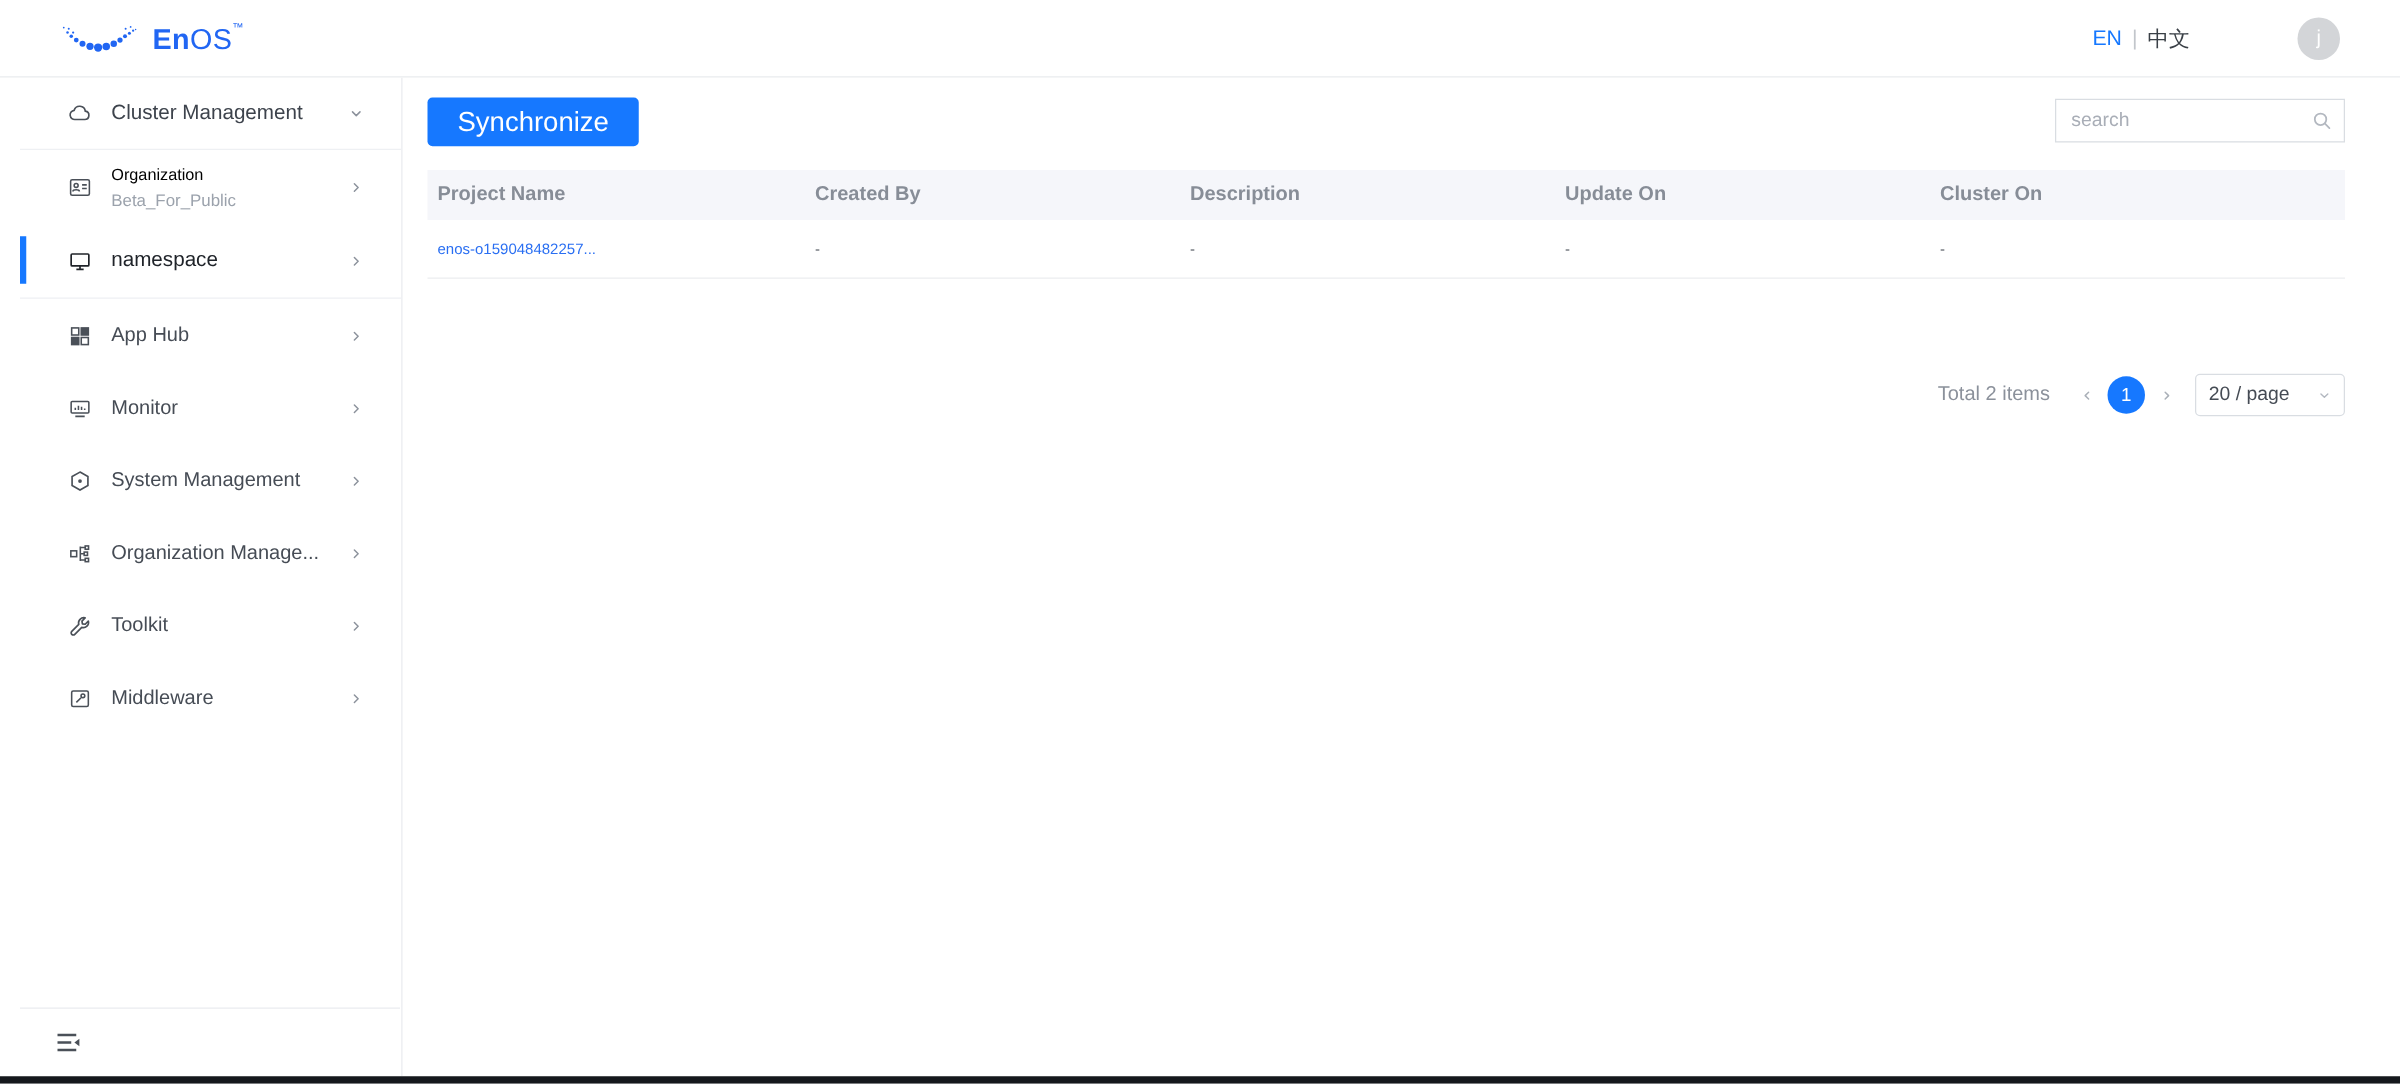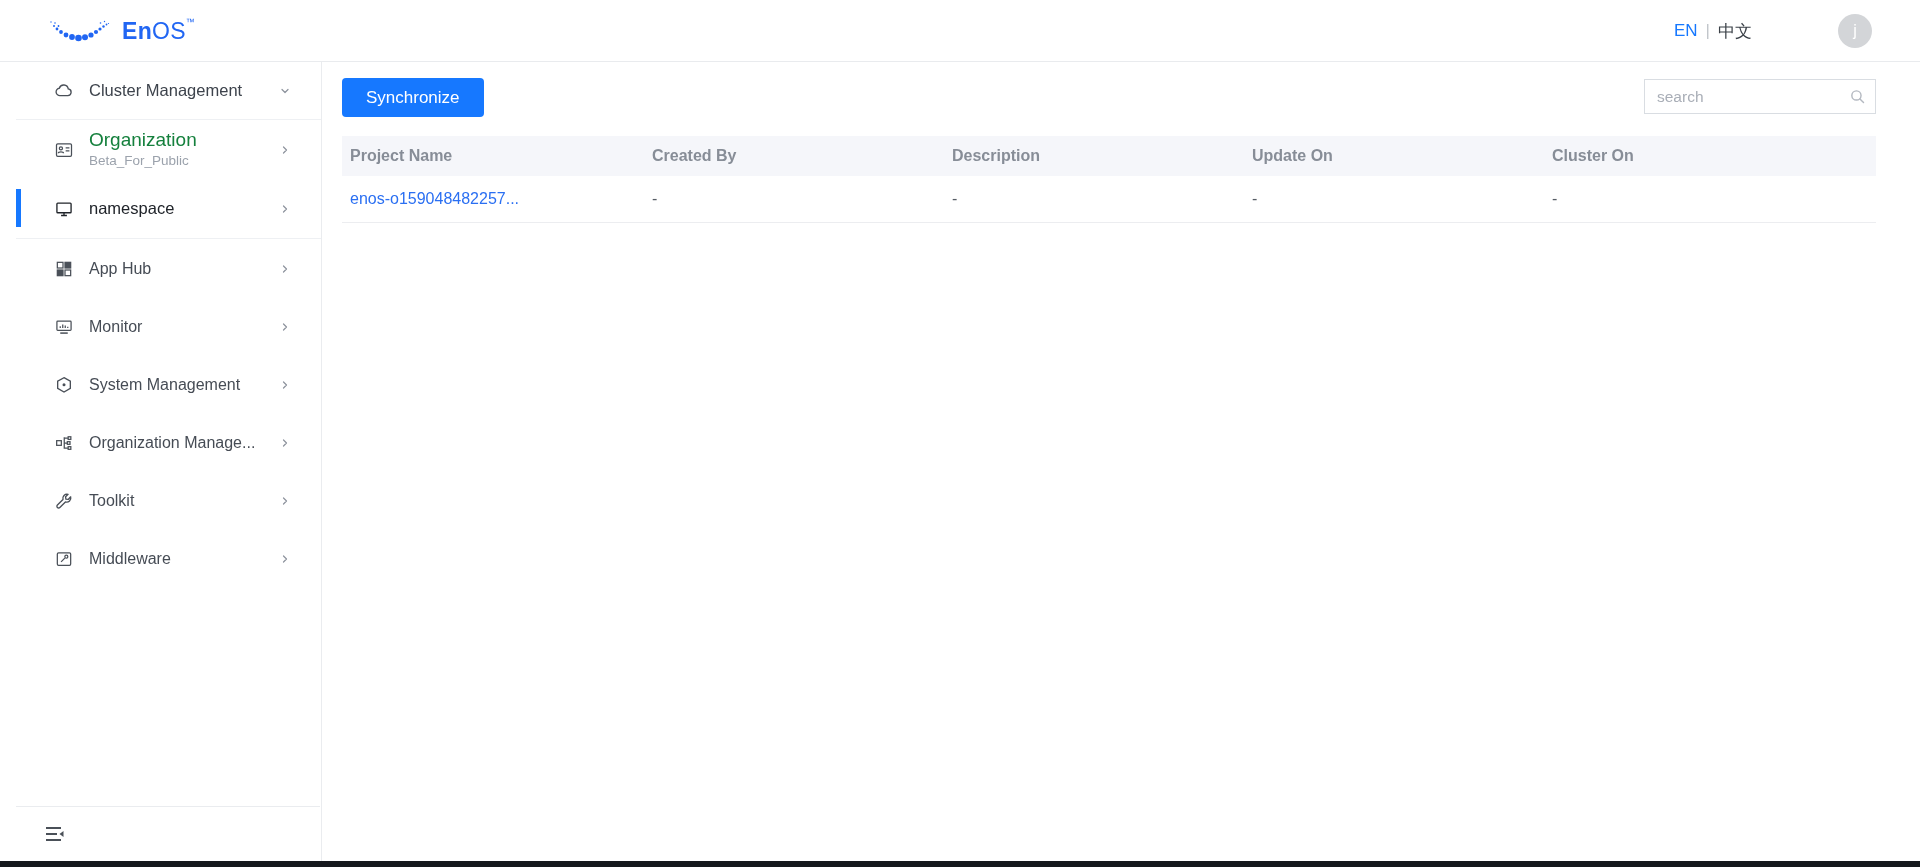--- a/index.html
+++ b/index.html
@@ -24,40 +24,40 @@
   .sidebar{position:absolute;top:62px;left:0;width:306px;bottom:6px;background:#fff;border-right:1px solid #eaecef;z-index:5;margin-left:16px;}
   .srow{position:relative;display:flex;align-items:center;padding-left:38px;cursor:pointer;}
   .srow .ic{width:20px;height:20px;margin-right:15px;flex:none;display:flex;align-items:center;}
   .srow .lbl{font-size:16px;color:#464c55;white-space:nowrap;}
   .srow .chev{position:absolute;right:30px;width:12px;height:12px;display:flex;}
   .row-cluster{height:57px;}
   .row-cluster .lbl{font-size:16.5px;color:#3d434c;}
   .sdiv{height:0;border-top:1px solid #eef0f3;margin:0;}
   .row-org{height:59px;}
   .org-lines{display:flex;flex-direction:column;line-height:21px;}
-  .org-l1{font-size:19px;color:#15803d;}
+  .org-l1{font-size:13px;color:#000000;}
   .org-l2{font-size:13.5px;color:#9ba2ac;}
   .row-ns{height:59px;position:relative;align-items:center;}
   .row-ns .lbl{font-size:16.5px;color:#20242a;font-weight:500;}
   .active-bar{position:absolute;left:0;top:10px;width:5px;height:38px;background:#1678ff;}
   .navlist{position:absolute;top:178px;left:0;right:0;}
   .navlist .srow{height:58px;}
   .side-foot{position:absolute;left:0;right:1px;bottom:0;height:55px;border-top:1px solid #eaecef;display:flex;align-items:center;padding-left:28px;background:#fff;}
   .fold-btn{width:22px;height:18px;cursor:pointer;display:flex;}
   
   .main{position:absolute;left:307px;top:62px;right:0;bottom:6px;background:#fff;}
-  .sync-btn{position:absolute;top:16px;left:35px;height:39px;padding:0 24px;background:#1678ff;color:#fff;border:none;border-radius:4px;font-size:17px;font-family:"Liberation Sans",sans-serif;cursor:pointer;}
+  .sync-btn{position:absolute;top:16px;left:35px;height:39px;padding:0 24px;background:#1678ff;color:#fff;border:none;border-radius:4px;font-size:22px;font-family:"Liberation Sans",sans-serif;cursor:pointer;}
   .search-wrap{position:absolute;top:17px;right:44px;width:232px;height:35px;}
   .search-wrap input{width:100%;height:100%;border:1px solid #d9dde2;border-radius:0;padding:0 50px 0 12px;font-size:15.5px;color:#464c55;font-family:"Liberation Sans",sans-serif;outline:none;}
   .search-wrap input::placeholder{color:#a9aeb7;}
   .search-ic{position:absolute;right:10px;top:9px;width:17px;height:17px;}
   .table-wrap{position:absolute;top:74px;left:35px;right:44px;}
   table{width:100%;border-collapse:collapse;table-layout:fixed;}
   thead th{height:40px;background:#f5f6fa;color:#878d97;font-weight:700;font-size:16px;text-align:left;padding:0 8px;}
-  tbody td{height:46px;border-bottom:1px solid #ecedf0;font-size:16px;color:#565c64;padding:0 8px;}
+  tbody td{height:46px;border-bottom:1px solid #ecedf0;font-size:12px;color:#565c64;padding:0 8px;}
   td a{color:#2a6ff2;text-decoration:none;cursor:pointer;}
   
   .pagination{position:absolute;top:237px;right:44px;display:flex;align-items:center;height:34px;font-size:16px;color:#8b919b;}
   .pg-total{margin-right:18px;}
   .pg-arrow{width:22px;height:30px;display:flex;align-items:center;justify-content:center;cursor:pointer;}
   .pg-page{width:30px;height:30px;border-radius:50%;background:#1678ff;color:#fff;font-size:15px;display:flex;align-items:center;justify-content:center;margin:0 6px;cursor:pointer;}
   .pg-size{margin-left:12px;height:34px;width:120px;border:1px solid #d9dde2;border-radius:4px;background:#fff;display:flex;align-items:center;justify-content:space-between;padding:0 10px;font-size:15.5px;color:#454b54;cursor:pointer;}
   
   .bottom-strip{position:absolute;left:0;right:0;bottom:0;height:6px;background:#15181d;z-index:20;}
   svg{display:block;}
@@ -309,16 +309,36 @@
           <td><a>enos-o159048482257...</a></td>
           <td>-</td>
           <td>-</td>
           <td>-</td>
           <td>-</td>
         </tr>
       </tbody>
     </table>
   </div>
 
+  <div class="pagination">
+    <span class="pg-total">Total 2 items</span>
+    <span class="pg-arrow">
+      <svg width="11" height="11" viewBox="0 0 24 24" fill="none" stroke="#aab0b8" stroke-width="2.6" stroke-linecap="round" stroke-linejoin="round">
+          <polyline points="15 6 9 12 15 18"></polyline>
+        </svg>
+    </span>
+    <span class="pg-page">1</span>
+    <span class="pg-arrow">
+      <svg width="11" height="11" viewBox="0 0 24 24" fill="none" stroke="#aab0b8" stroke-width="2.6" stroke-linecap="round" stroke-linejoin="round">
+          <polyline points="9 6 15 12 9 18"></polyline>
+        </svg>
+    </span>
+    <span class="pg-size">
+      <span>20 / page</span>
+      <svg width="11" height="11" viewBox="0 0 24 24" fill="none" stroke="#b3b8c0" stroke-width="2.4" stroke-linecap="round" stroke-linejoin="round">
+          <polyline points="6 9 12 15 18 9"></polyline>
+        </svg>
+    </span>
+  </div>
 
 </div>
 
 <div class="bottom-strip"></div>
 
 </body></html>

